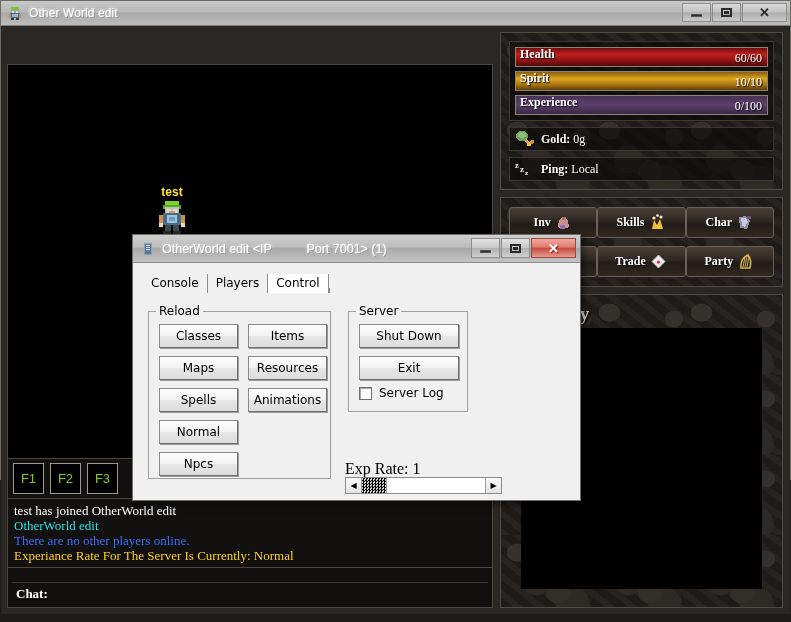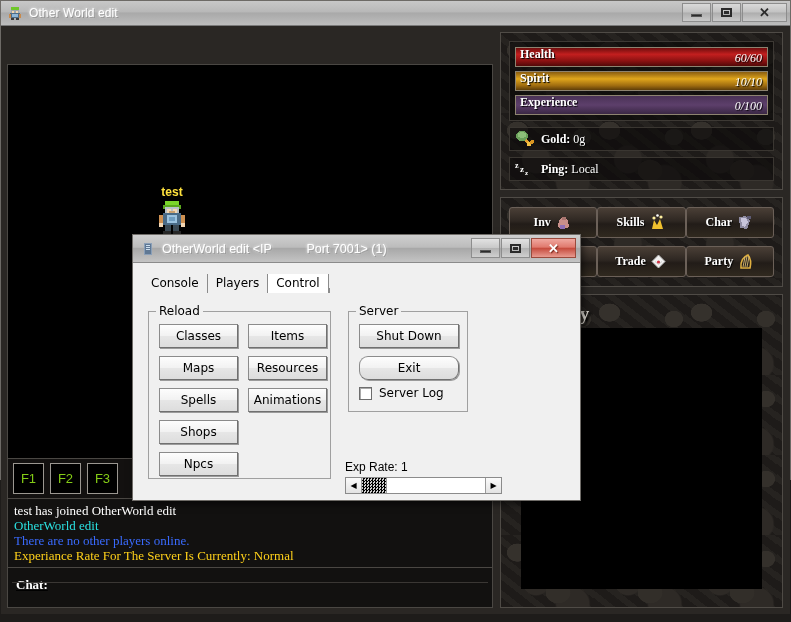--- a/index.html
+++ b/index.html
@@ -151,21 +151,21 @@
     white-space: nowrap;
   }
 
   
   #chat-input-wrap {
     height: 40px;
     background: #121110;
     border: 1px solid #4a4743;
     border-top: none;
     display: flex;
-    align-items: center;
+    align-items: flex-end;
     padding: 0 8px 5px 0;
     position: relative;
     text-decoration: underline;
   }
   #chat-input-wrap .divider {
     position: absolute; left: 4px; right: 4px; top: 14px;
     height: 1px; background: #3a3734;
   }
   #chat-label {
     font-family: "Liberation Serif", serif;
@@ -232,21 +232,20 @@
     text-shadow: 1px 1px 1px #000;
     z-index: 3;
   }
   .stat-bar .bar-value {
     position: absolute; right: 5px; bottom: 0px;
     font-family: "Liberation Serif", serif;
     font-size: 12px;
     color: #ffffff;
     text-shadow: 1px 1px 1px #000;
     z-index: 3;
-    font-style: italic;
   }
   .fill-health { background: linear-gradient(to bottom, #6e0d0d 0%, #c31f1f 35%, #8e1212 70%, #520808 100%); }
   .fill-spirit { background: linear-gradient(to bottom, #8a5d10 0%, #e0a61c 38%, #a06d10 75%, #5e3d08 100%); }
   .bar-empty-exp { background: linear-gradient(to bottom, #4a3256 0%, #5d3f6b 50%, #3a2744 100%); }
 
   .info-row {
     margin-top: 6px;
     height: 24px;
     background: rgba(10,9,8,0.6);
     border: 1px solid #3a3631;
@@ -424,22 +423,22 @@
   .chk-box {
     width: 13px; height: 13px;
     background: #ffffff;
     border: 1px solid #6d6d6d;
     box-shadow: inset 1px 1px 0 #a9a9a9;
   }
 
   #exp-rate-label {
     position: absolute;
     left: 212px; top: 197px;
-    font-family: Liberation Sans, sans-serif;
-    font-size: 12px;
+    font-family: Liberation Serif, serif;
+    font-size: 16px;
     color: #000;
   }
   #exp-slider {
     position: absolute;
     left: 212px; top: 214px;
     width: 157px; height: 17px;
     display: flex;
     border: 1px solid #8b8b8b;
     background: #ffffff;
   }
@@ -712,29 +711,29 @@
 
       <div class="groupbox" id="gb-reload">
         <span class="gb-title">Reload</span>
 
         <div class="w-btn" style="left:10px;  top:12px;  width:79px;">Classes</div>
         <div class="w-btn" style="left:99px;  top:12px;  width:79px;">Items</div>
         <div class="w-btn" style="left:10px;  top:44px;  width:79px;">Maps</div>
         <div class="w-btn" style="left:99px;  top:44px;  width:79px;">Resources</div>
         <div class="w-btn" style="left:10px;  top:76px;  width:79px;">Spells</div>
         <div class="w-btn" style="left:99px;  top:76px;  width:79px;">Animations</div>
-        <div class="w-btn" style="left:10px;  top:108px; width:79px;">Shops</div>
+        <div class="w-btn" style="left:10px;  top:108px; width:79px;">Normal</div>
         <div class="w-btn" style="left:10px;  top:140px; width:79px;">Npcs</div>
       </div>
 
       <div class="groupbox" id="gb-server">
         <span class="gb-title">Server</span>
 
         <div class="w-btn" style="left:10px; top:12px; width:100px;">Shut Down</div>
-        <div class="w-btn" style="left:10px; top:44px; width:100px;border-radius:9px;">Exit</div>
+        <div class="w-btn" style="left:10px; top:44px; width:100px;">Exit</div>
 
         <div class="chk-row" style="left:10px; top:74px;">
           <span class="chk-box"></span>
           <span>Server Log</span>
         </div>
       </div>
 
       <div id="exp-rate-label">Exp Rate: 1</div>
       <div id="exp-slider">
         <div class="sl-arrow">◀</div>

